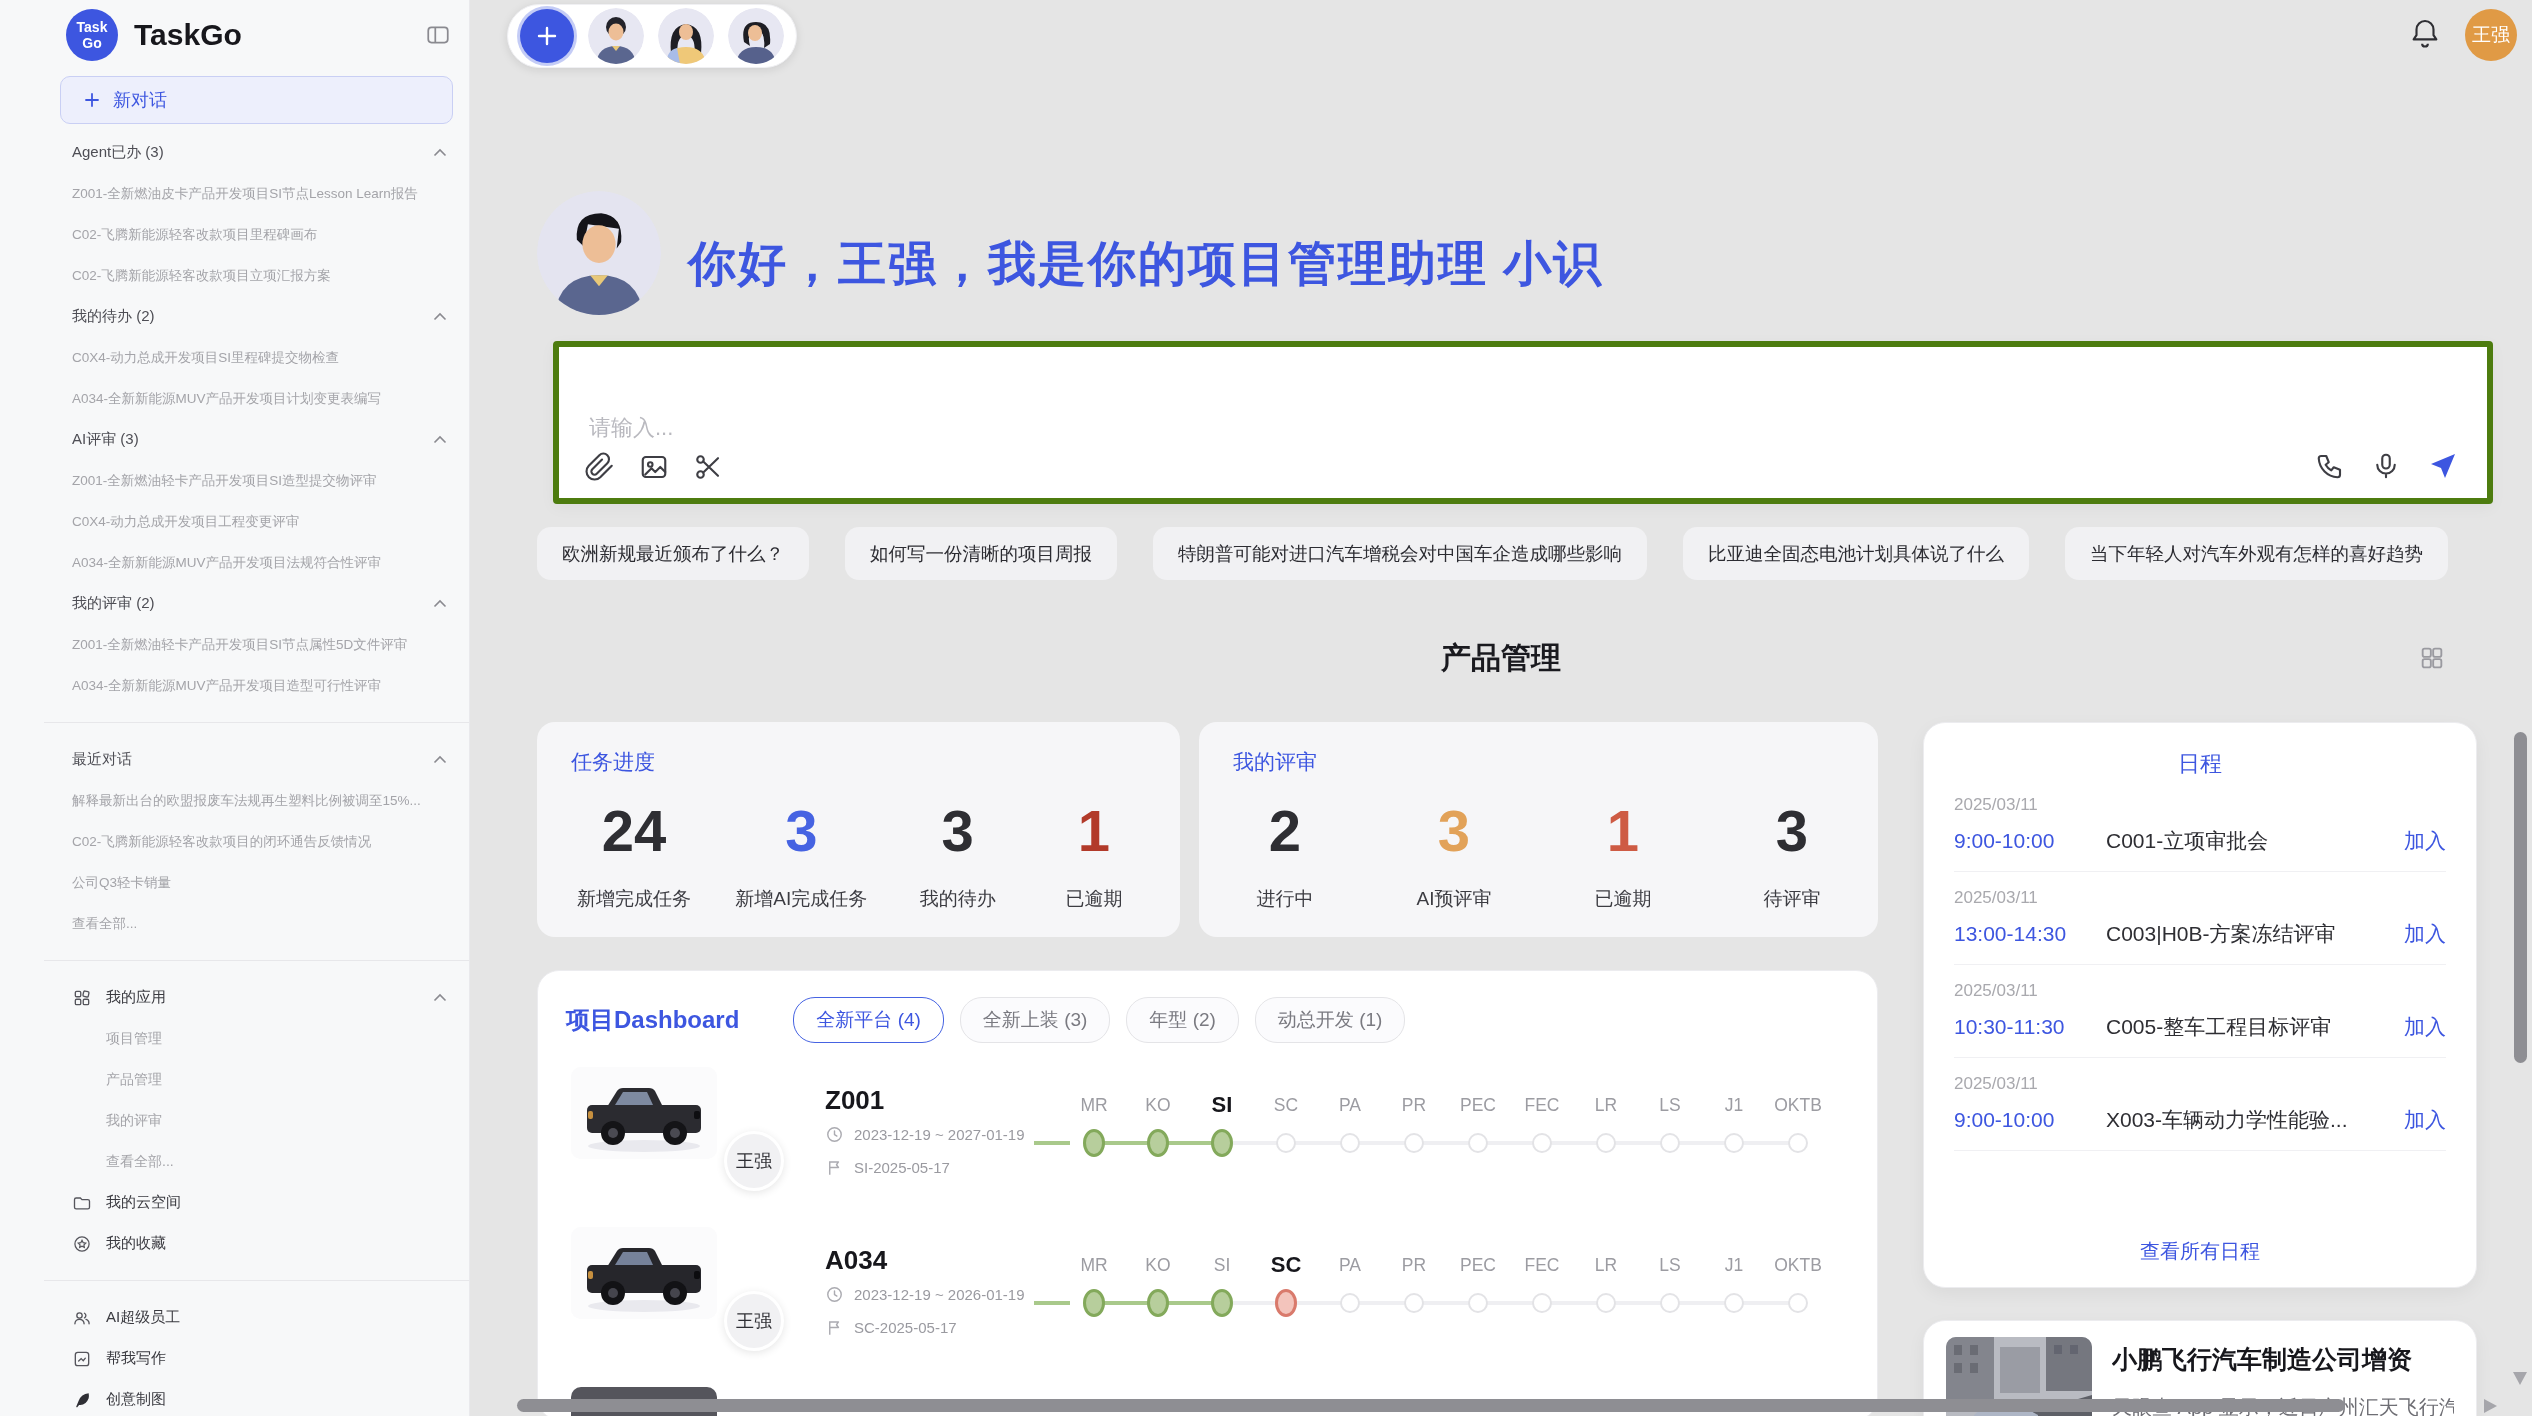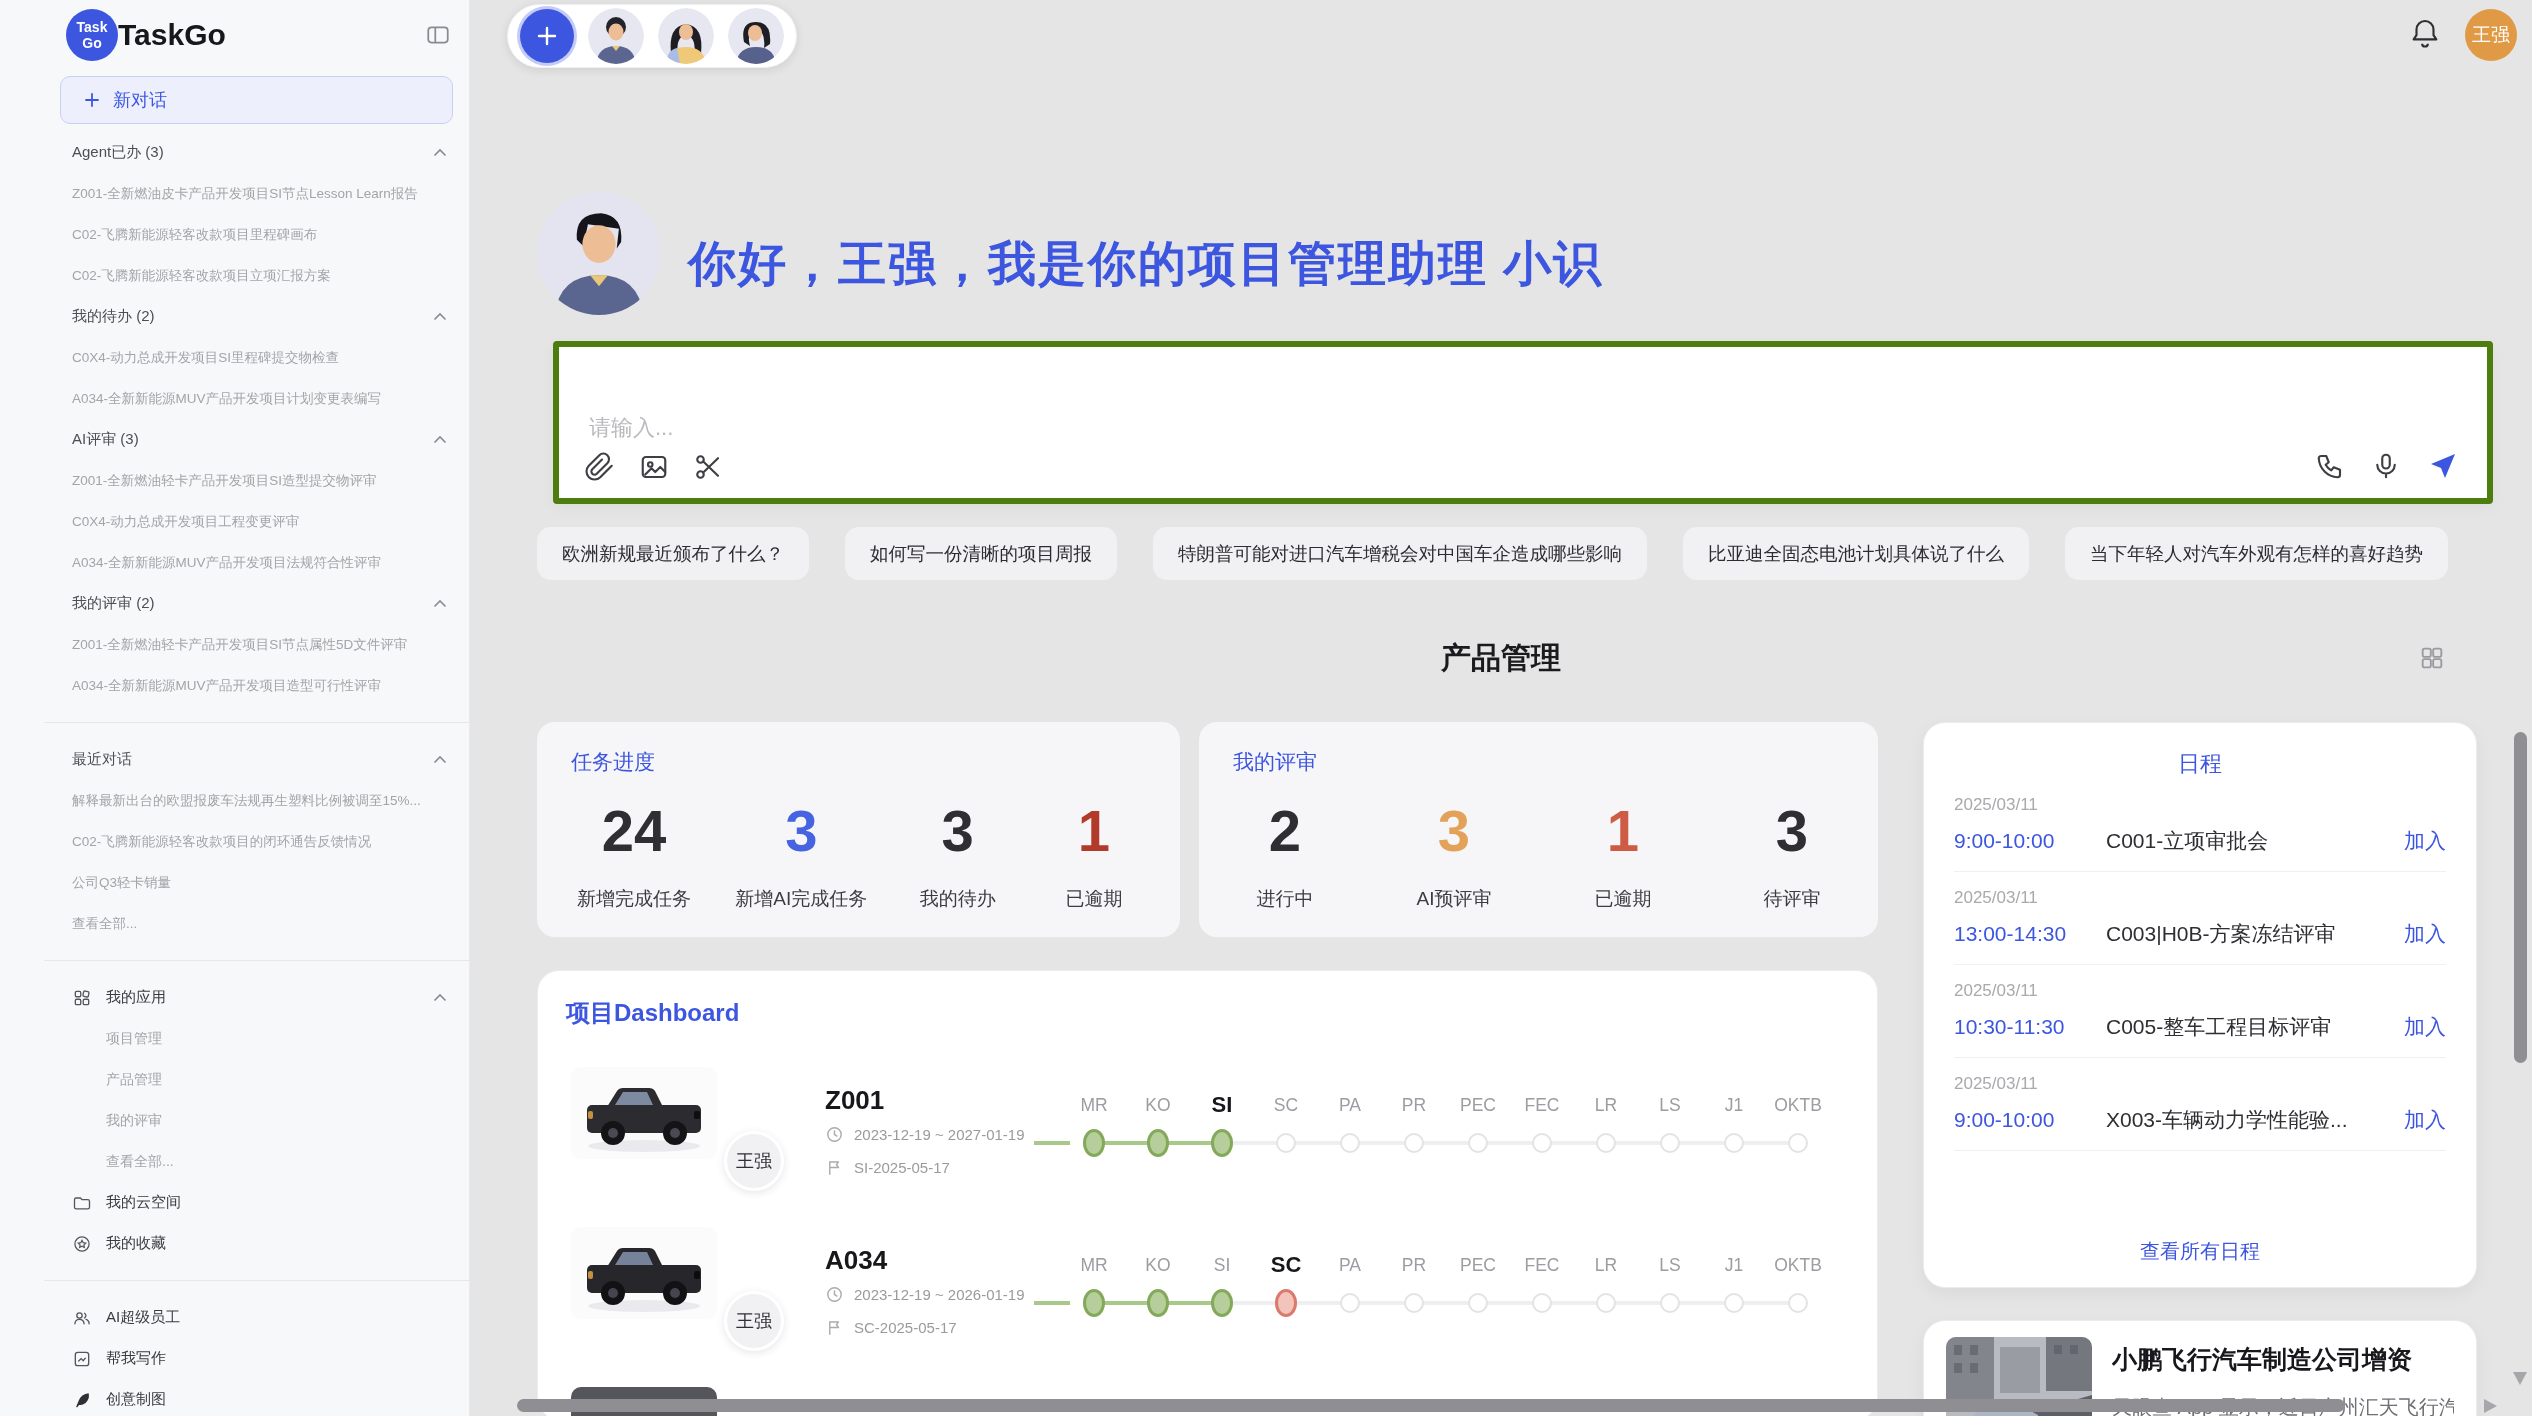--- a/index.html
+++ b/index.html
@@ -7,21 +7,21 @@
        font-family:"Liberation Sans","DejaVu Sans",sans-serif;color:#2E2E33;}
   #app{position:relative;width:2532px;height:1416px;}
 
   
   .sidebar{position:absolute;left:0;top:0;width:470px;height:1416px;background:#F7F8F9;
            border-right:1px solid #E9E9EC;box-sizing:border-box;overflow:hidden;padding-left:44px;}
   .side-head{display:flex;align-items:center;height:70px;padding:0 18px 0 22px;}
   .logo{width:52px;height:52px;border-radius:50%;background:#3D56E0;color:#fff;flex:none;
         display:flex;flex-direction:column;align-items:center;justify-content:center;
         font-size:14px;line-height:16px;font-weight:700;}
-  .brand{font-size:30px;font-weight:700;color:#17171C;flex:1;}
+  .brand{font-size:30px;font-weight:700;color:#17171C;margin-left:16px;flex:1;}
   .icbtn{display:flex;align-items:center;justify-content:center;cursor:pointer;}
   .newchat{margin:6px 16px 8px;height:46px;border:1px solid #C9CFF4;background:#EDEFFC;
            border-radius:10px;display:flex;align-items:center;padding:0 0 0 22px;gap:12px;
            color:#3D56E0;font-size:18px;cursor:pointer;}
   .srow{height:41px;display:flex;align-items:center;padding:0 22px 0 28px;font-size:13.5px;
         color:#A4A4A9;white-space:nowrap;overflow:hidden;cursor:pointer;}
   .shead{font-size:15px;color:#4E4E55;}
   .shead .chev{margin-left:auto;flex:none;}
   .sdiv{height:1px;background:#E7E7EA;margin:16px 0;}
   .tool{font-size:15px;color:#3A3A40;gap:14px;}
@@ -483,20 +483,31 @@
             <div class="stat-num" style="color: rgb(46, 46, 51);">3</div>
             <div class="stat-label">待评审</div>
           </div>
 
       </div>
     </div>
 
     <div class="dash">
       <div class="dash-head">
         <div class="dash-title">项目Dashboard</div>
+        <div class="tabs">
+
+            <div class="tab" data-state="active">全新平台 (4)</div>
+
+            <div class="tab" data-state="normal">全新上装 (3)</div>
+
+            <div class="tab" data-state="normal">年型 (2)</div>
+
+            <div class="tab" data-state="normal">动总开发 (1)</div>
+
+        </div>
       </div>
 
       <div class="proj" id="p0">
         <div class="truck">
           <svg width="146" height="92" viewBox="0 0 146 92">
               <rect width="146" height="92" fill="#FBFBFC"></rect>
               <ellipse cx="73" cy="79" rx="56" ry="6" fill="#E9E9EE"></ellipse>
               <path d="M36 40l10-16q2-3 6-3h26q4 0 6 3l8 16z" fill="#2B2B30"></path>
               <path d="M44 38l8-13h24l6 13z" fill="#7E8AA0"></path>
               <rect x="16" y="38" width="114" height="28" rx="5" fill="#2B2B30"></rect>

